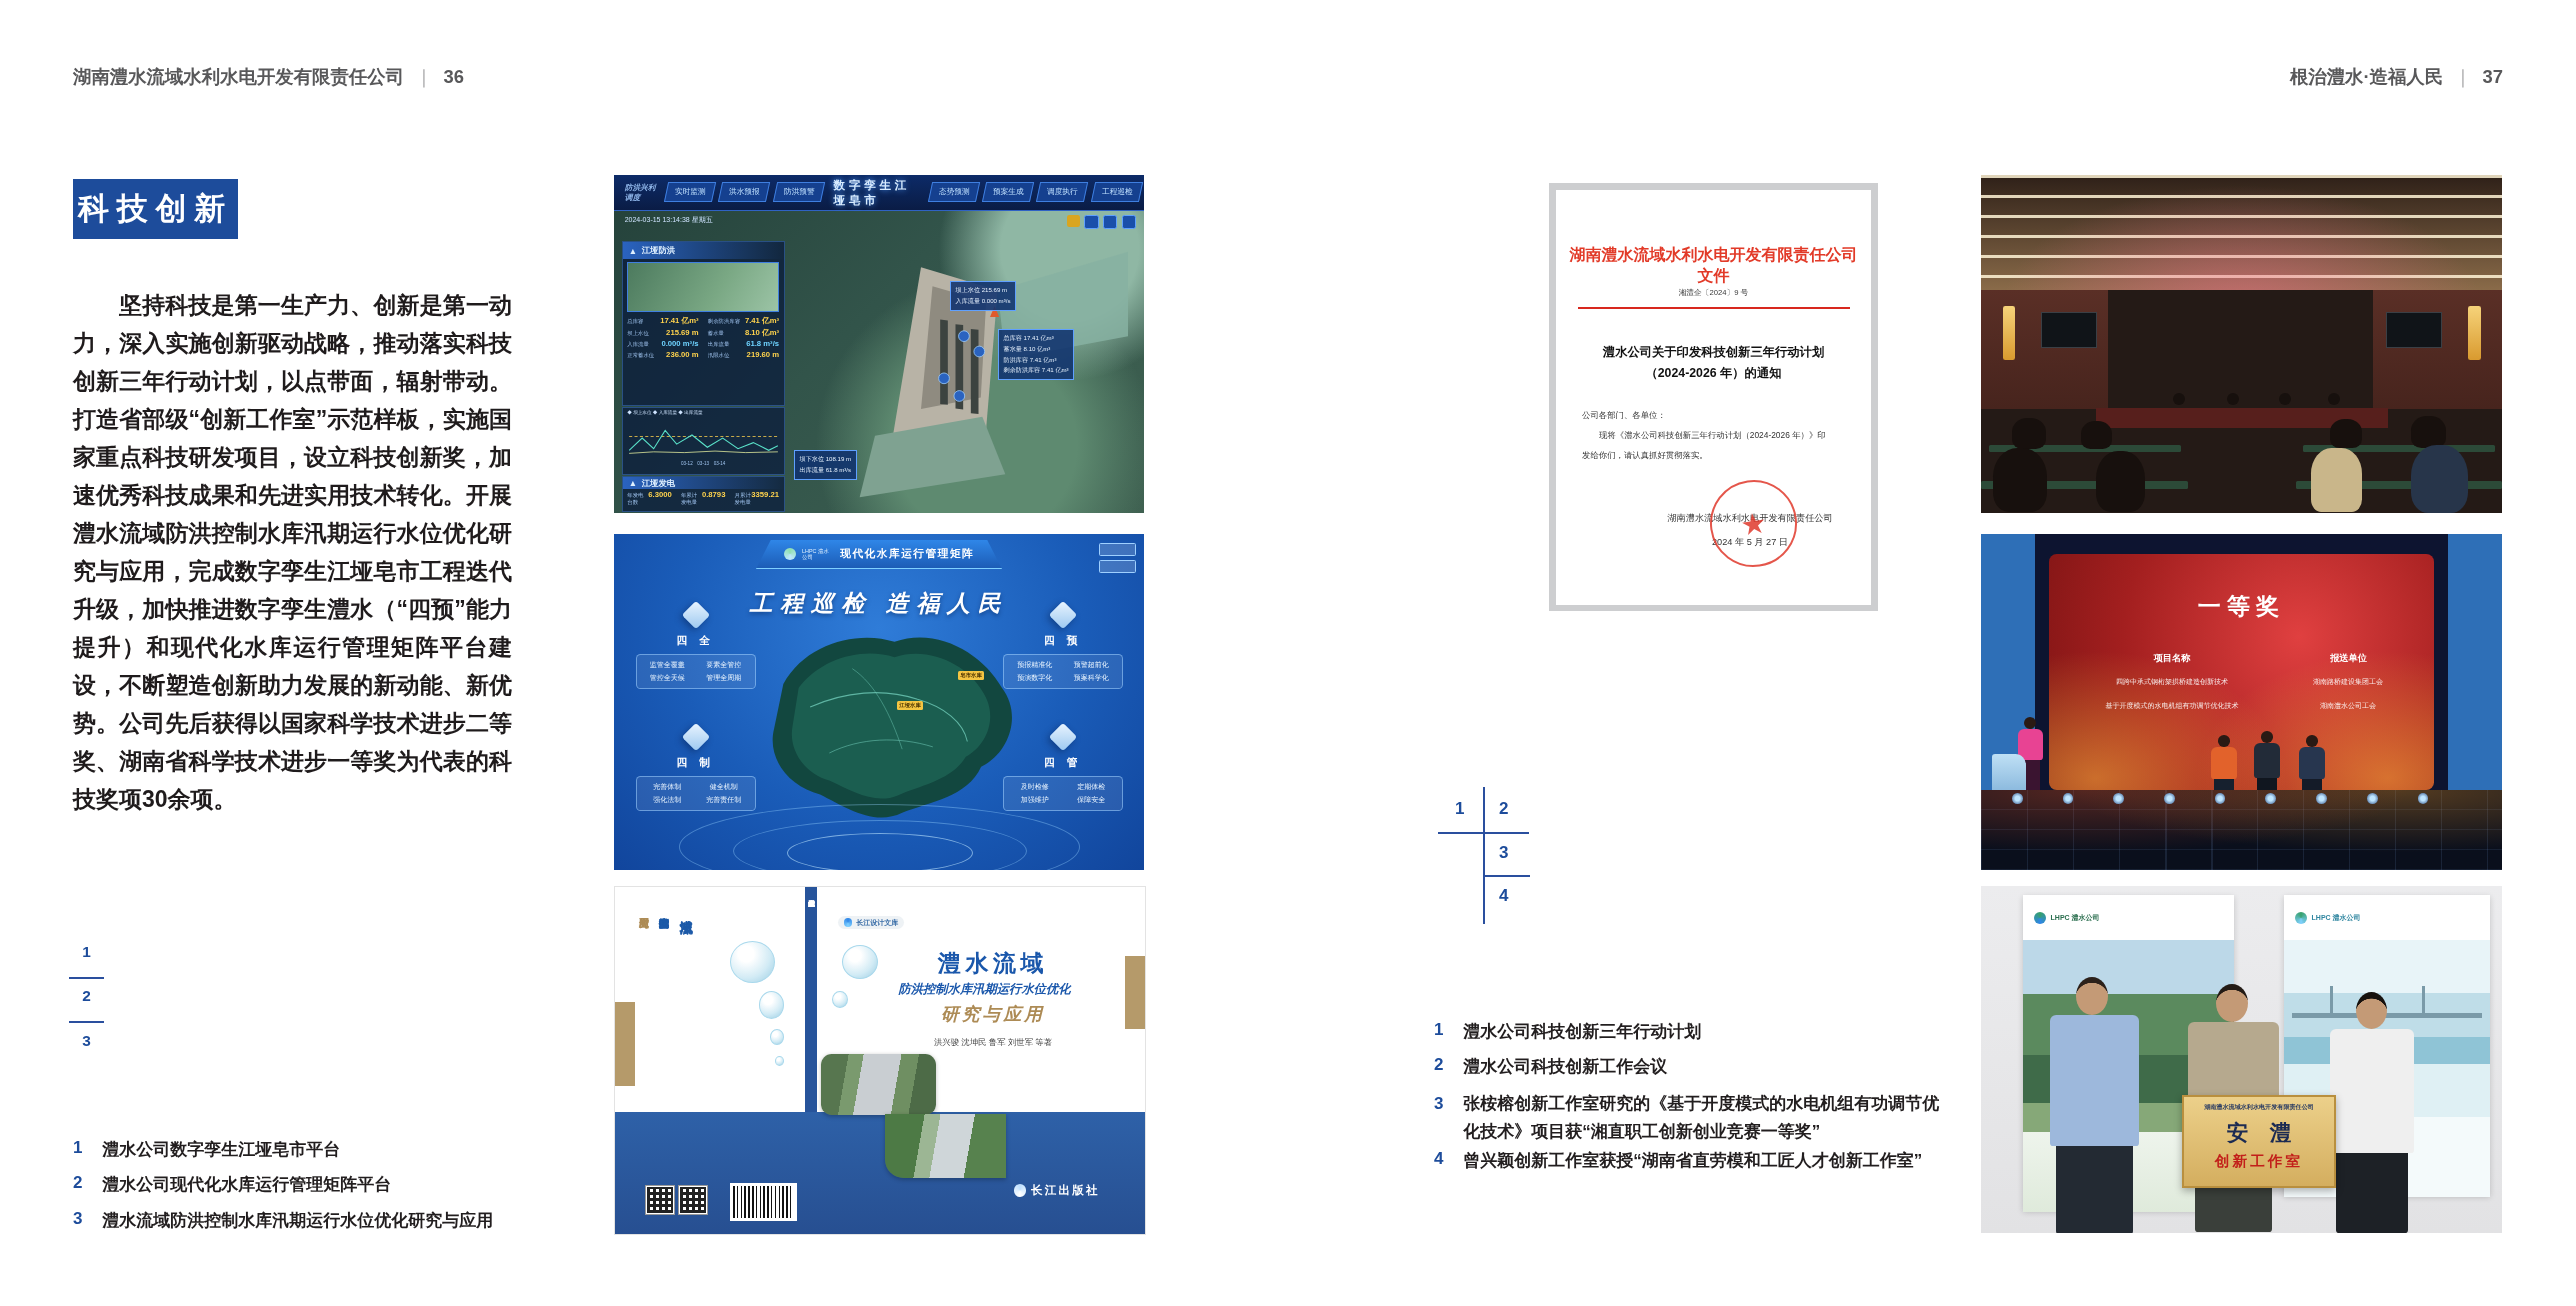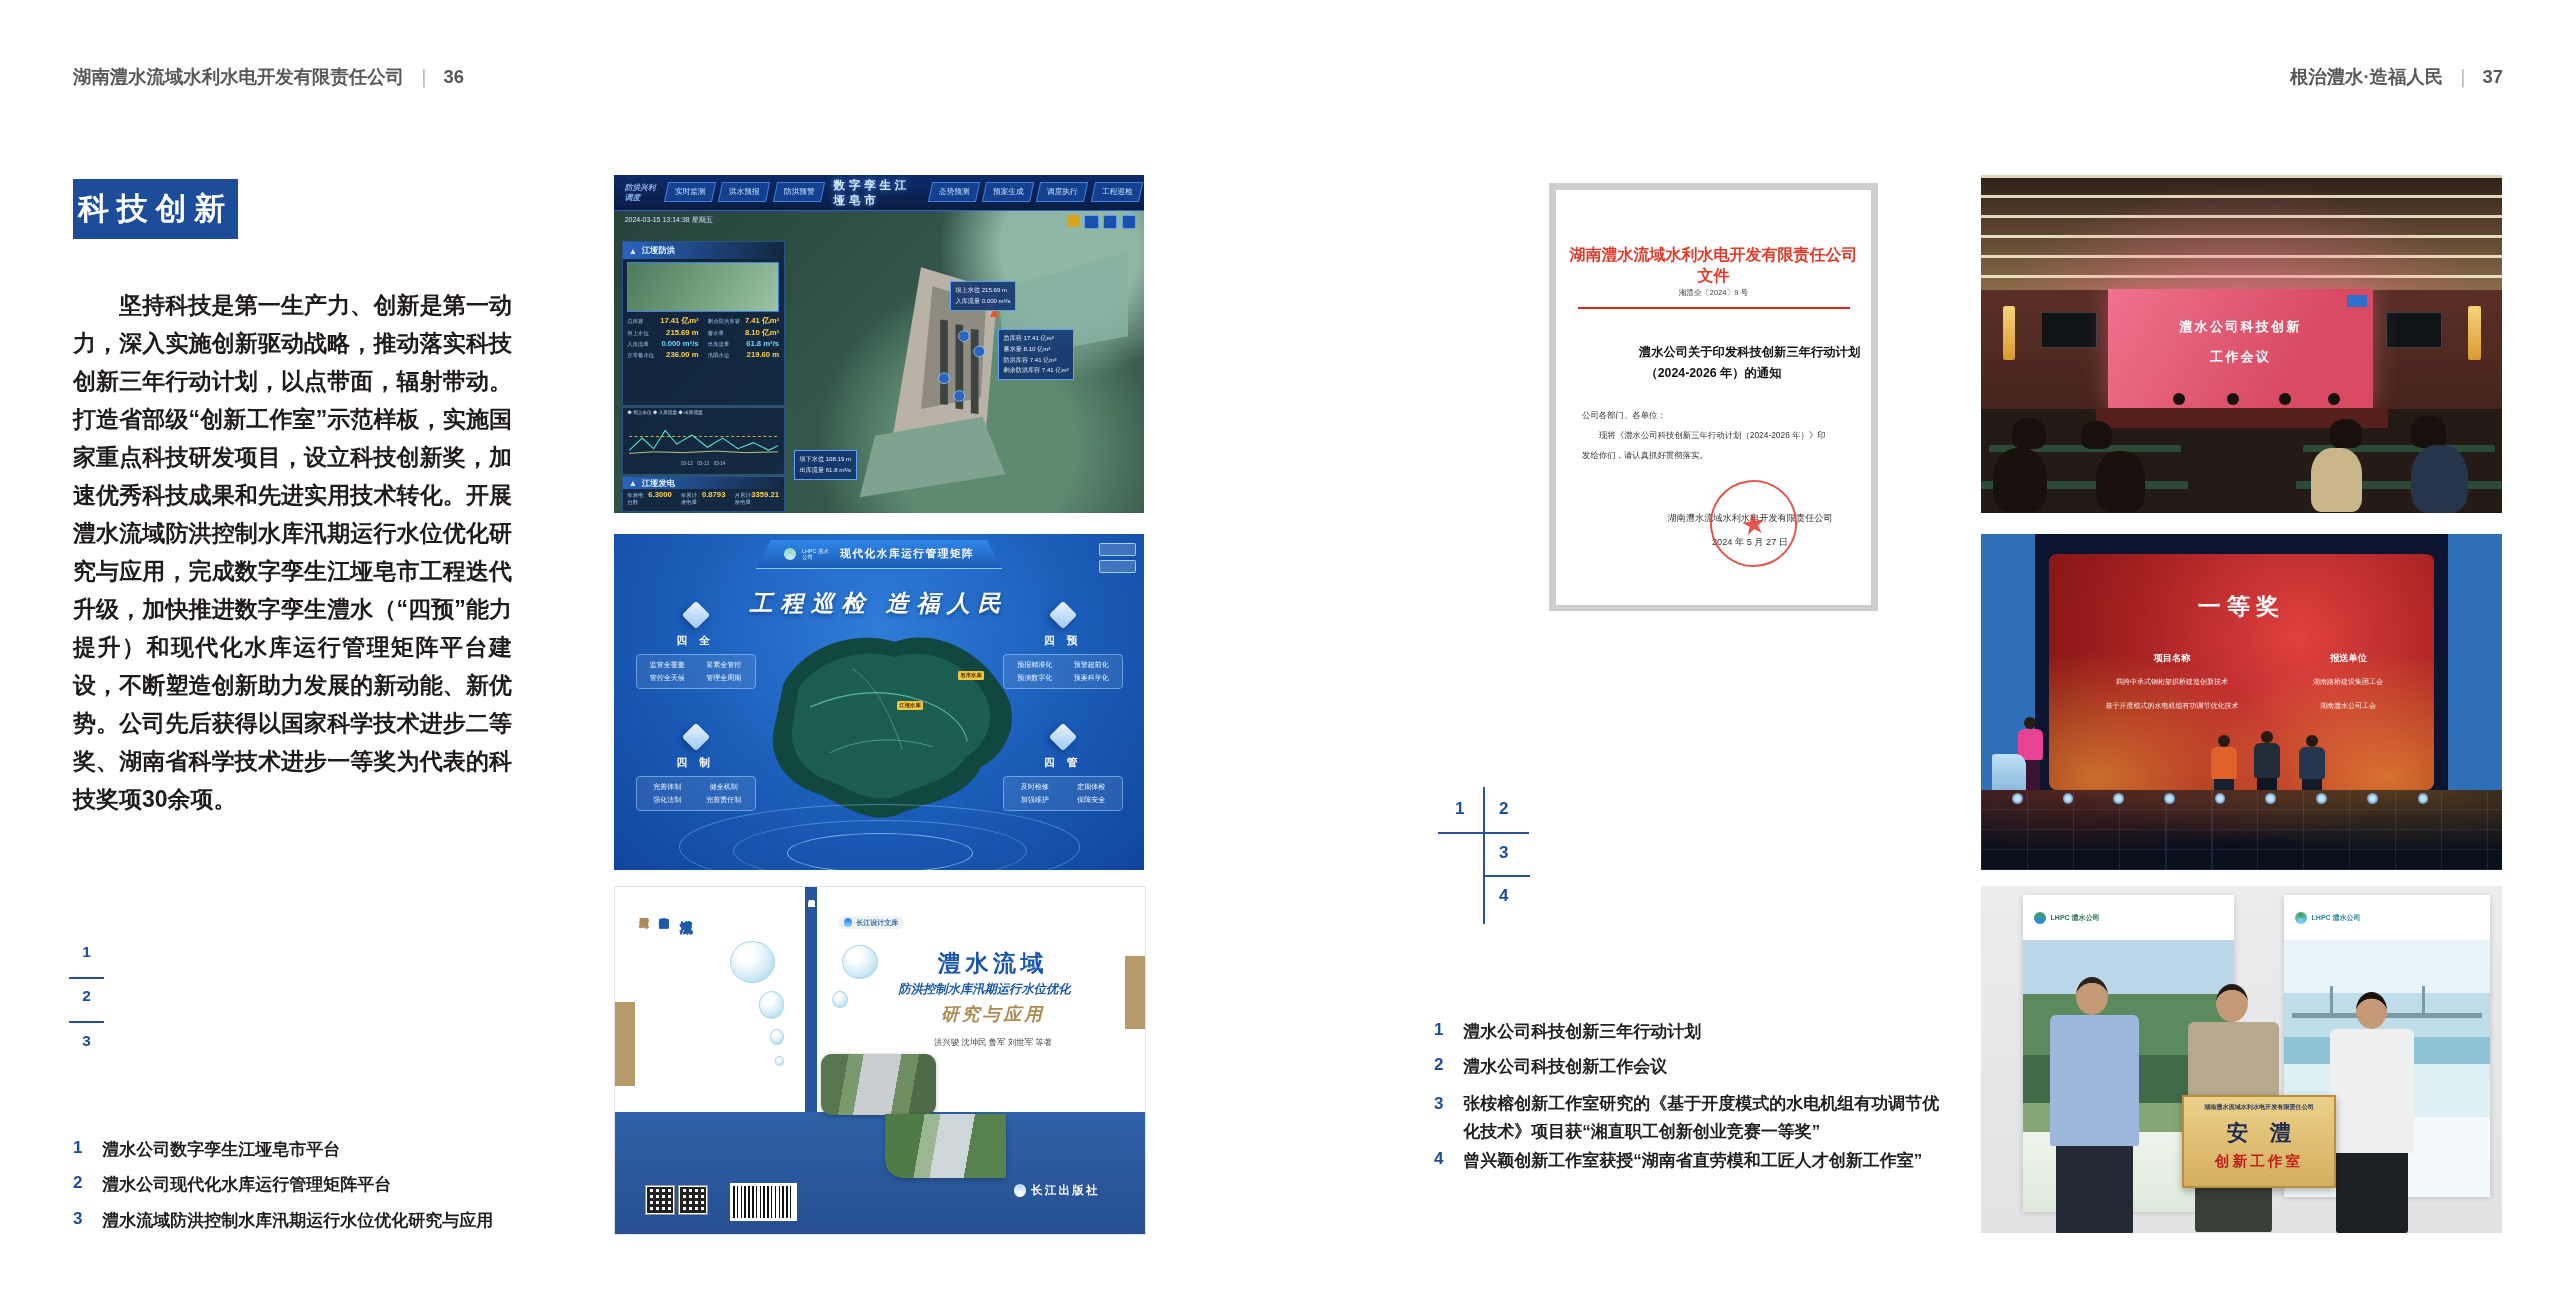--- a/index.html
+++ b/index.html
@@ -378,21 +378,21 @@
     <span class="logo-dot" style="background:conic-gradient(#bfe0ff,#fff,#bfe0ff);"></span>
     <span style="font-size:11.5px;color:#fff;font-family:'Liberation Serif',serif;font-weight:bold;letter-spacing:2.3px;">长江出版社</span>
   </div>
 </div>
 
 <div class="abs frame doc-outer" style="left:1549px;top:183px;width:329px;height:428px;">
   <div class="abs doc" style="left:7px;top:7px;width:315px;height:415px;">
     <div class="abs doc-h" style="left:6.1px;top:55px;width:303px;font-size:16px;">湖南澧水流域水利水电开发有限责任公司文件</div>
     <div class="abs" style="left:0;top:98px;width:100%;text-align:center;font-size:7.7px;color:#3a3a3a;">湘澧企〔2024〕9 号</div>
     <div class="abs" style="left:21.5px;top:117px;width:272px;height:1.5px;background:#d8281e;"></div>
-    <div class="abs" style="left:0;top:154px;width:100%;text-align:center;font-size:12.3px;font-weight:bold;color:#111;padding-left:36px;">澧水公司关于印发科技创新三年行动计划</div>
+    <div class="abs" style="left:0;top:154px;width:100%;text-align:center;font-size:12.3px;font-weight:bold;color:#111;">澧水公司关于印发科技创新三年行动计划</div>
     <div class="abs" style="left:0;top:175px;width:100%;text-align:center;font-size:12.3px;font-weight:bold;color:#111;">（2024-2026 年）的通知</div>
     <div class="abs" style="left:26px;top:220px;font-size:8.4px;color:#333;">公司各部门、各单位：</div>
     <div class="abs" style="left:43px;top:240px;width:253px;font-size:8.4px;color:#333;">现将《澧水公司科技创新三年行动计划（2024-2026 年）》印</div>
     <div class="abs" style="left:26px;top:260px;width:253px;font-size:8.4px;color:#333;">发给你们，请认真抓好贯彻落实。</div>
     <div class="abs" style="left:92px;top:322px;width:204px;text-align:center;font-size:9.2px;color:#333;">湖南澧水流域水利水电开发有限责任公司</div>
     <div class="abs" style="left:92px;top:346px;width:204px;text-align:center;font-size:9.2px;color:#333;">2024 年 5 月 27 日</div>
     <div class="abs seal" style="left:154px;top:290px;width:83px;height:83px;">
       <span style="font-size:29px;">★</span>
     </div>
   </div>
@@ -424,25 +424,20 @@
 </div>
 
 <div class="abs frame meet" style="left:1981px;top:175px;width:521px;height:338px;">
   <div class="abs meet-ceil"></div>
   <div class="abs meet-wall" style="left:0;width:127px;"></div>
   <div class="abs meet-wall" style="right:0;width:129px;"></div>
   <div class="abs lamp" style="left:21.5px;top:131px;"></div>
   <div class="abs lamp" style="right:21.5px;top:131px;"></div>
   <div class="abs tv" style="left:60px;top:137px;"></div>
   <div class="abs tv" style="right:60px;top:137px;"></div>
-  <div class="abs mscreen">
-    <div class="abs" style="right:6.1px;top:6.1px;width:20px;height:12.3px;background:#2f6fce;border-radius:1.5px;"></div>
-    <div style="margin-top:29px;font-size:13px;font-weight:bold;letter-spacing:2.3px;">澧水公司科技创新</div>
-    <div style="margin-top:12.3px;font-size:13px;font-weight:bold;letter-spacing:2.3px;">工作会议</div>
-  </div>
   <div class="abs" style="left:115px;top:233px;width:292px;height:20px;background:#571f1c;"></div>
   <div class="abs head" style="left:192px;top:218px;width:12.3px;height:12.3px;"></div>
   <div class="abs head" style="left:246px;top:218px;width:12.3px;height:12.3px;"></div>
   <div class="abs head" style="left:298px;top:218px;width:12.3px;height:12.3px;"></div>
   <div class="abs head" style="left:347px;top:218px;width:12.3px;height:12.3px;"></div>
   <div class="abs seatrow" style="left:7.7px;top:270px;width:192px;"></div>
   <div class="abs seatrow" style="left:322px;top:270px;width:192px;"></div>
   <div class="abs seatrow" style="left:0px;top:306px;width:207px;height:8.4px;"></div>
   <div class="abs seatrow" style="left:315px;top:306px;width:206px;height:8.4px;"></div>
   <div class="abs sil" style="left:31px;top:243px;width:34px;height:31px;"></div>

